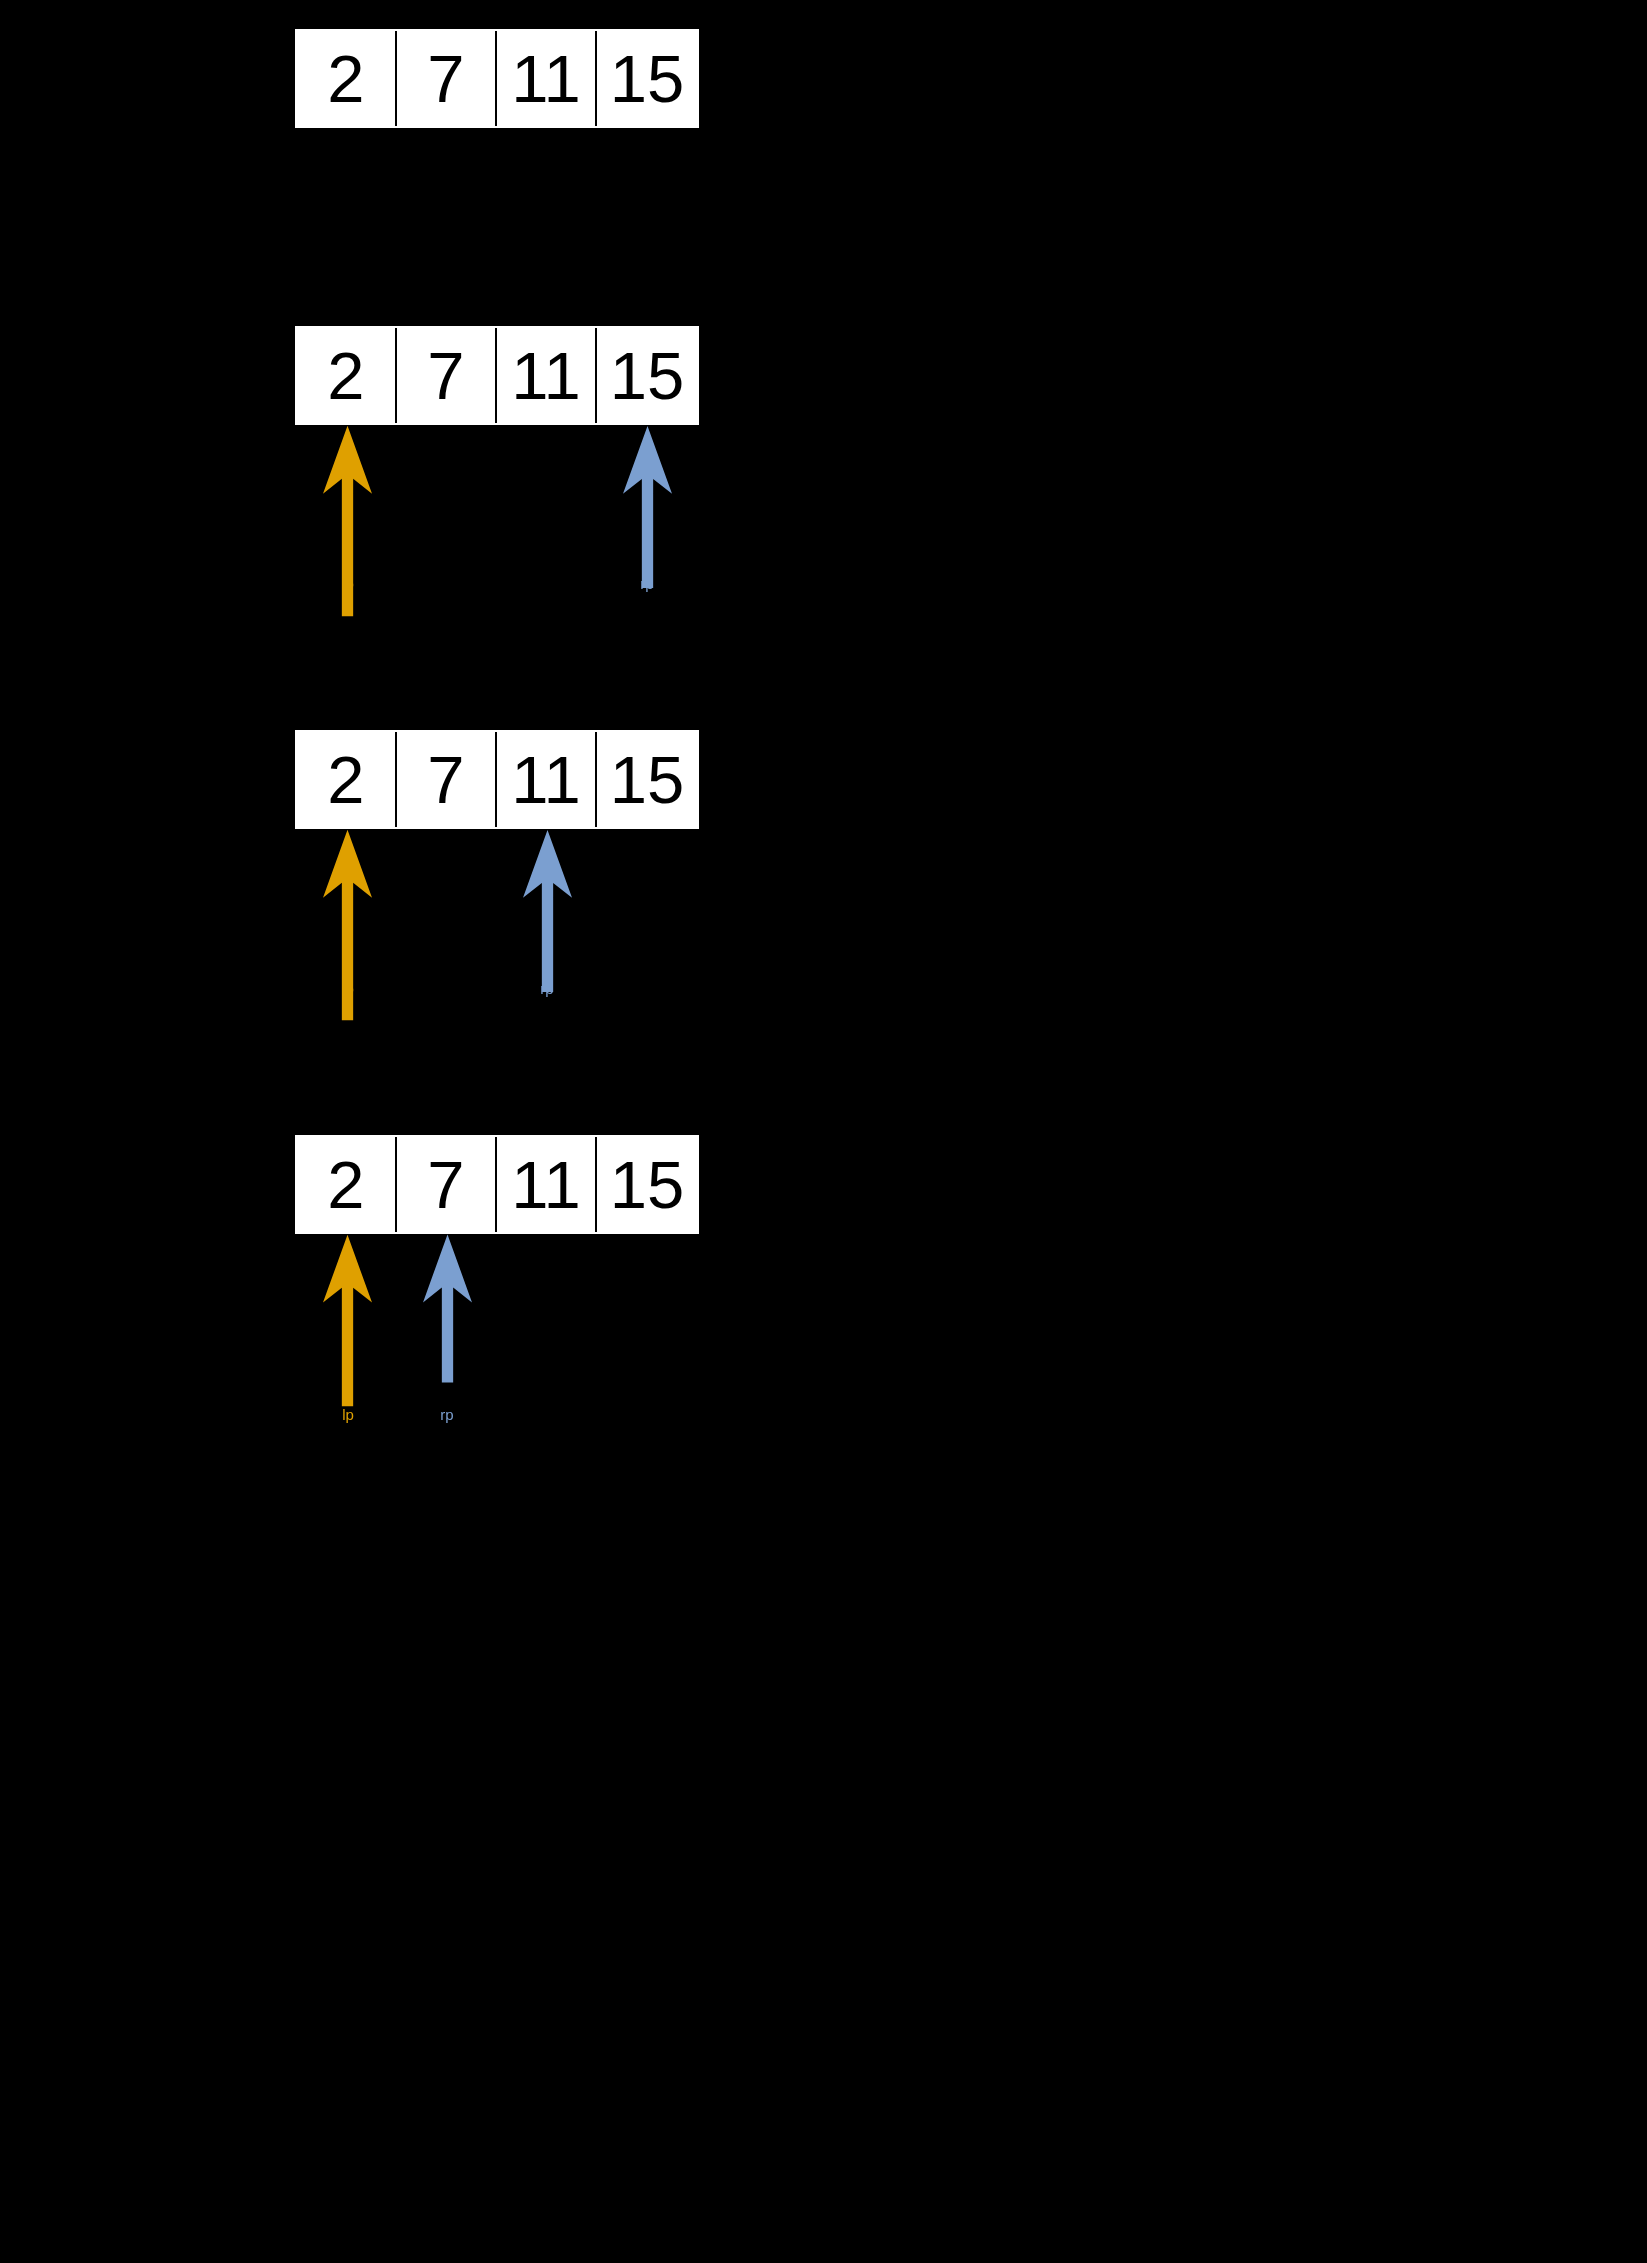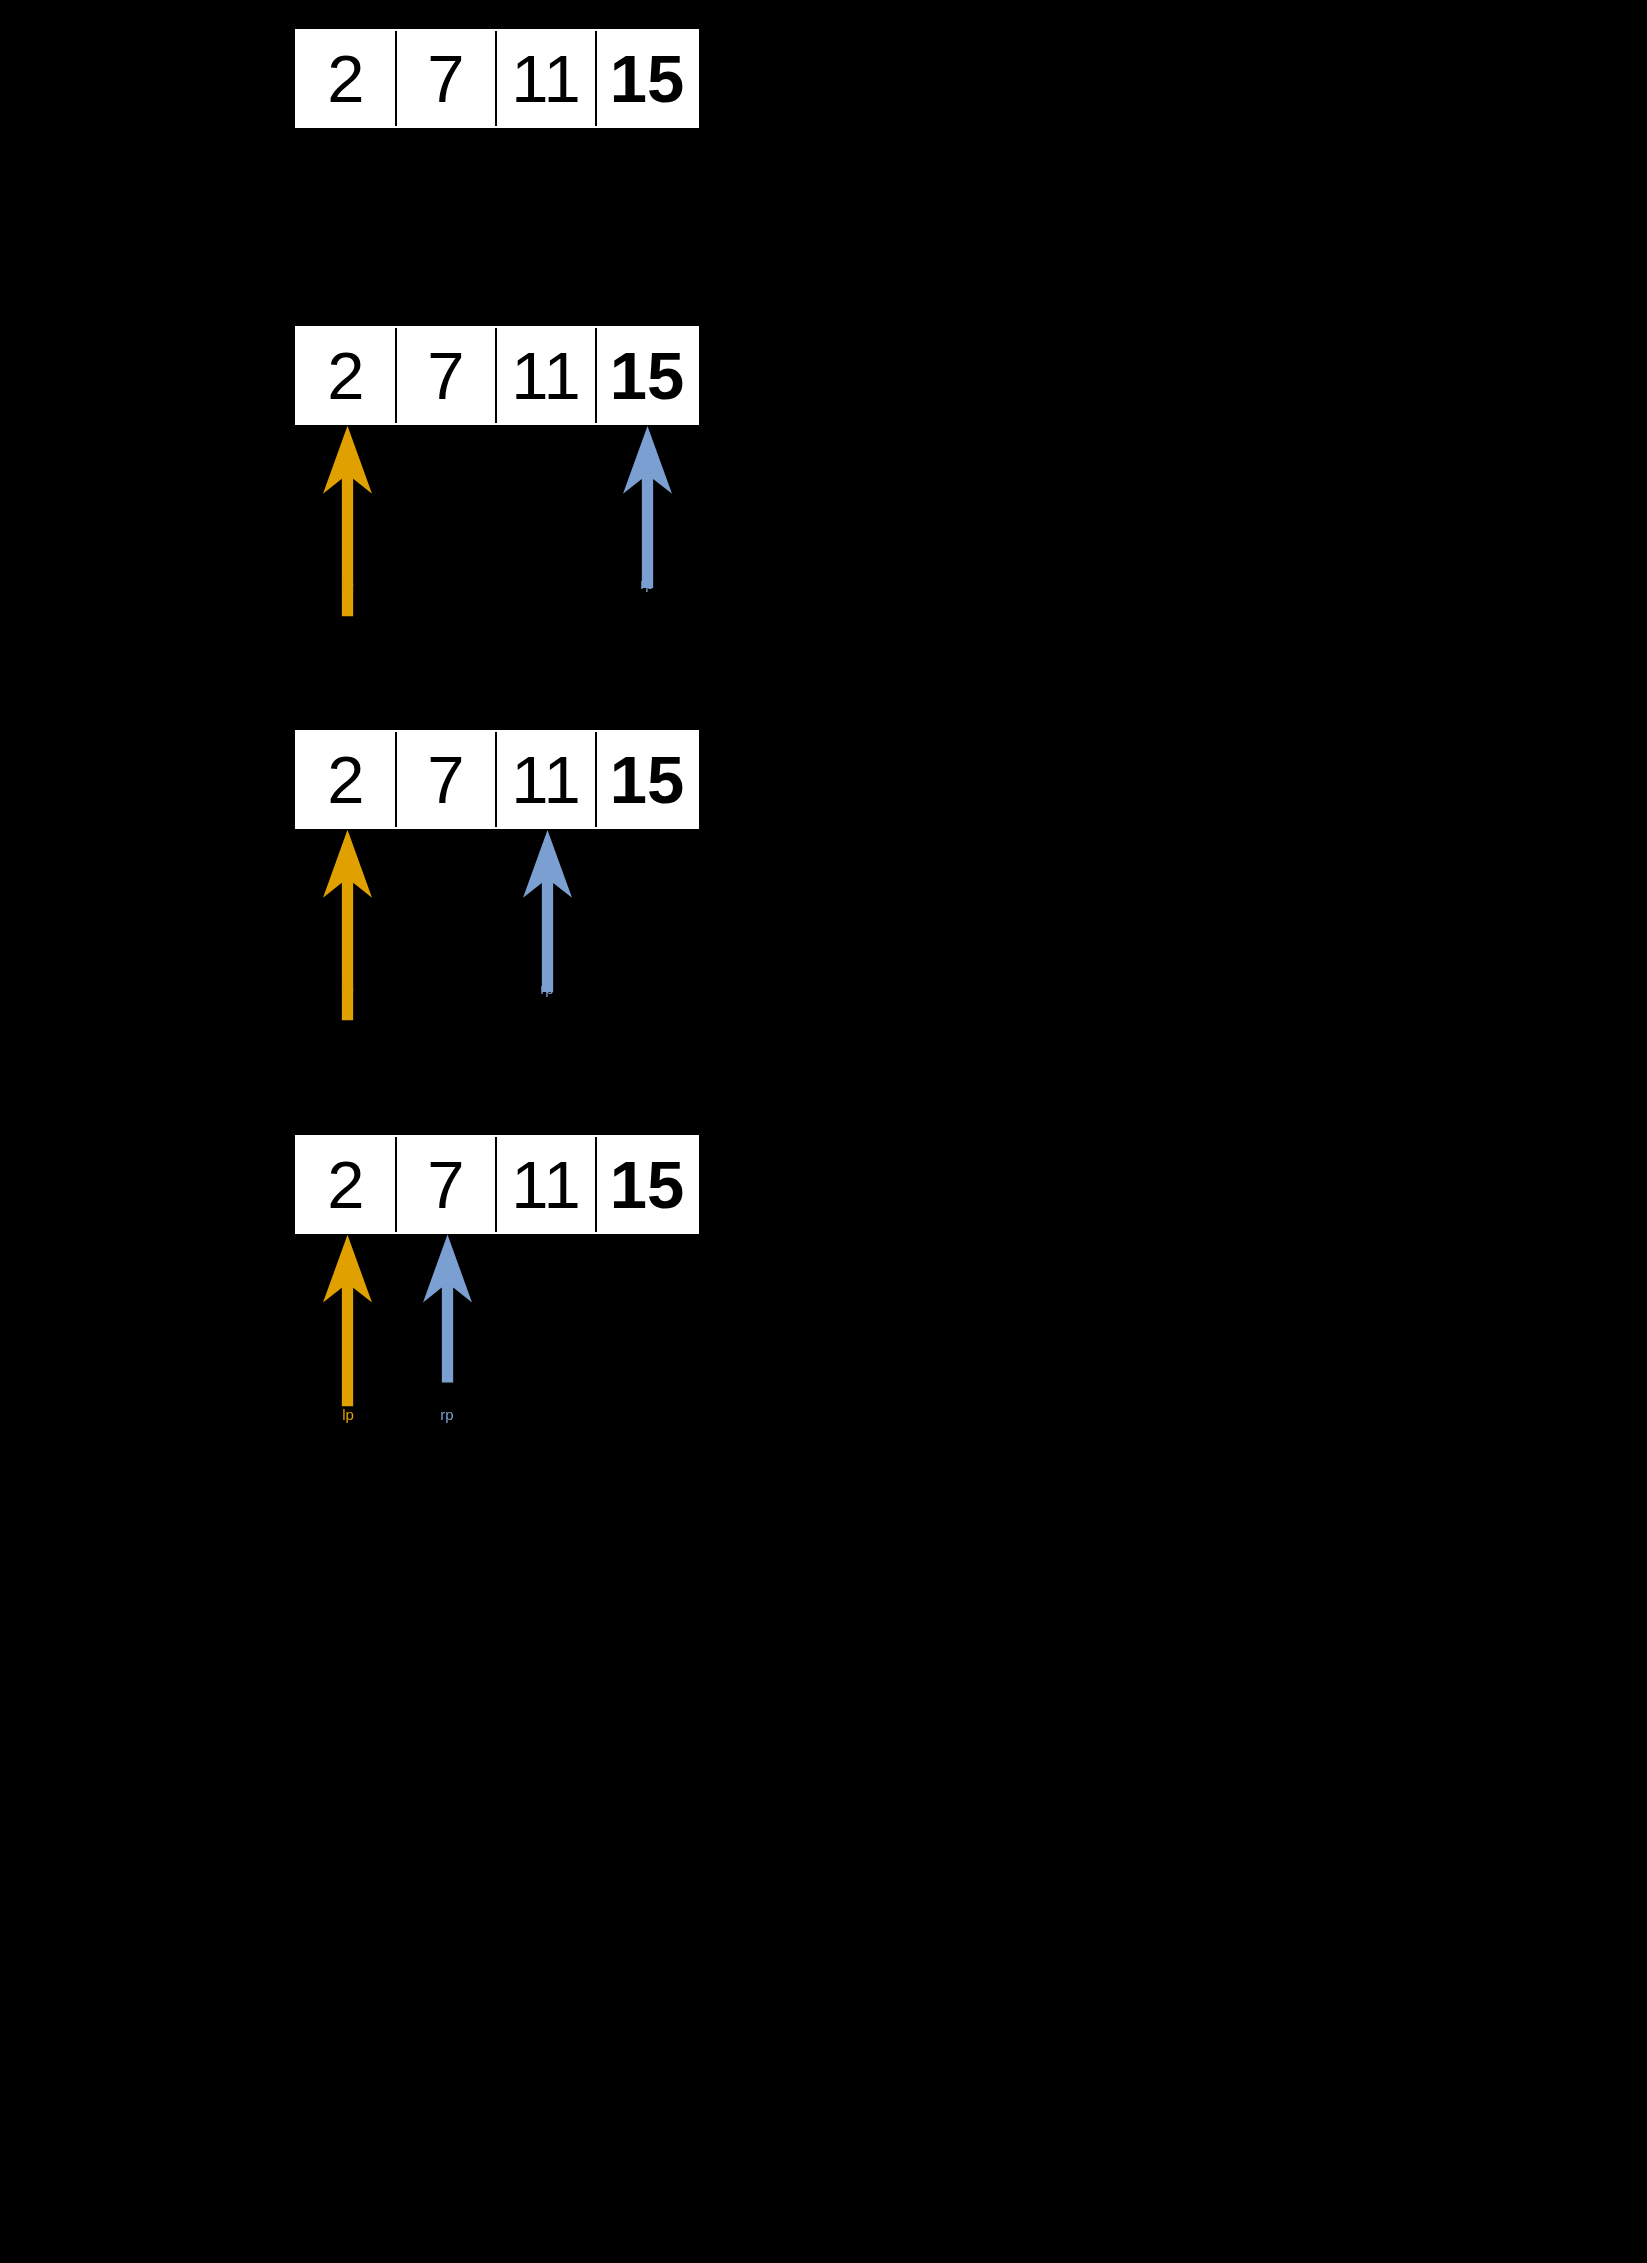--- a/index.html
+++ b/index.html
@@ -37,21 +37,21 @@
     color: #000000;
     display: flex;
     align-items: center;
     justify-content: center;
     font-size: 67px;
     line-height: 1;
     font-weight: 400;
     border-right: 2.9px solid #000000;
     font-family: "Liberation Sans", sans-serif;
   }
-  .cell:last-child { border-right: none; font-weight: bold; }
+  .cell:last-child { border-right: none; }
 
   
   .pointer {
     position: absolute;
     display: flex;
     flex-direction: column;
     align-items: center;
   }
   .pointer .arrow-svg {
     display: block;

